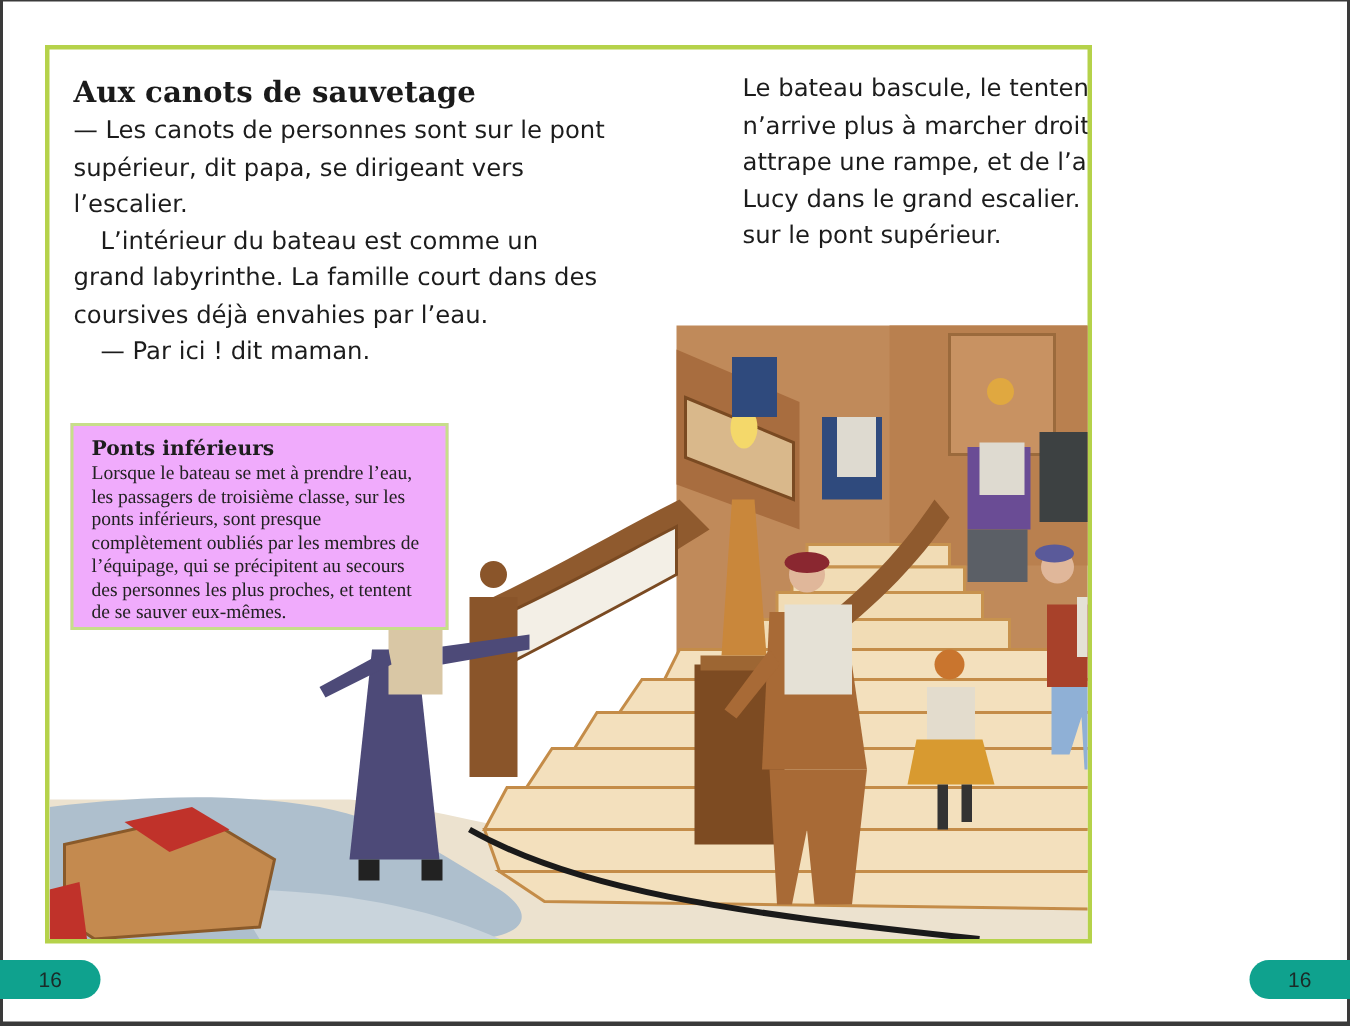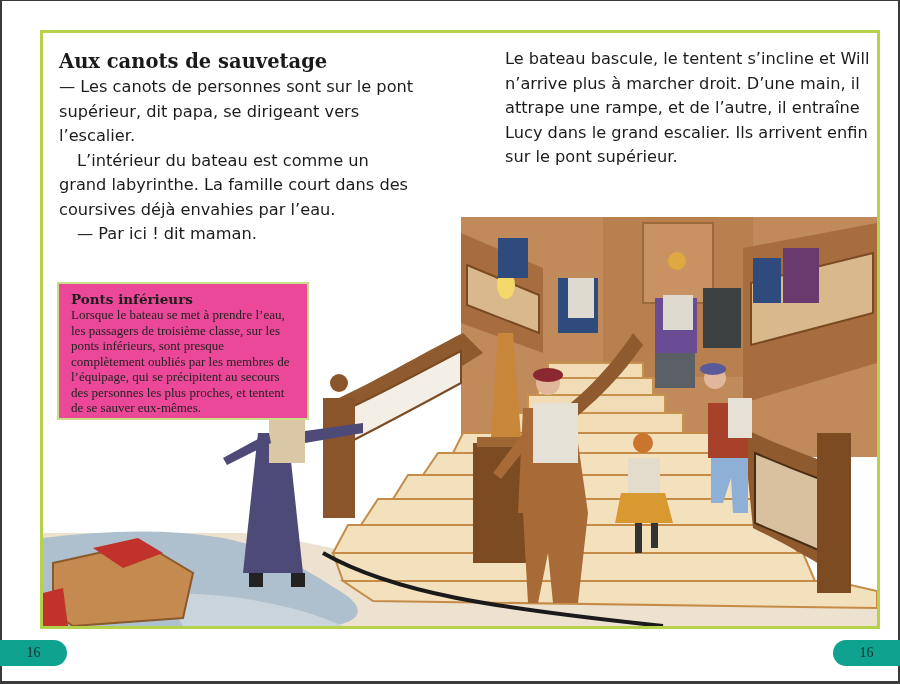--- a/index.html
+++ b/index.html
@@ -7,21 +7,21 @@
     body { position: relative; font-family: "DejaVu Sans", sans-serif; color: #1c1c1c; }
 
     .page-edge {
       position: absolute; left: 0; top: 0; width: 900px; height: 684px;
       border-left: 2px solid #3a3a3a; border-right: 2px solid #3a3a3a;
       border-top: 1px solid #3a3a3a; border-bottom: 3px solid #3a3a3a;
       pointer-events: none;
     }
 
     .frame {
-      position: absolute; left: 40px; top: 30px; width: 840px; height: 599px;
+      position: absolute; left: 30px; top: 30px; width: 698px; height: 599px;
       border: 3px solid #b5d24a;
       background: #ffffff;
       overflow: hidden;
     }
 
     .text-left {
       position: absolute; left: 16px; top: 16px; width: 360px;
       font-size: 16.2px; line-height: 24.5px;
     }
     .chapter-title {
@@ -37,37 +37,37 @@
     }
 
     
     .illustration {
       position: absolute; left: 0; top: 0; width: 834px; height: 593px;
       pointer-events: none;
     }
 
     .sidebar-box {
       position: absolute; left: 14px; top: 249px; width: 252px; height: 138px;
-      background: #ec4899; border: 2px solid #c7de8a;
+      background: #f0abfc; border: 2px solid #c7de8a;
       padding: 7px 10px 6px 12px;
       z-index: 3;
     }
     .sidebar-title {
       font-family: "DejaVu Serif", serif; font-weight: bold; font-size: 13.5px;
       line-height: 16px; color: #1d1d1d;
     }
     .sidebar-body {
       font-family: Liberation Serif, serif; font-size: 13px; line-height: 15.5px;
       color: #222;
     }
 
     .page-num {
       position: absolute; top: 640px; height: 26px; width: 67px;
       background: #0fa28e; color: #1b2b28;
-      font-family: Liberation Serif, serif; font-size: 14px;
+      font-family: Liberation Sans, sans-serif; font-size: 14px;
       display: flex; align-items: center; justify-content: center;
     }
     .page-num.left { left: 0; border-radius: 0 13px 13px 0; }
     .page-num.right { right: 0; border-radius: 13px 0 0 13px; }
   </style>
 </head>
 <body>
 
 <div class="page-edge"></div>
 

